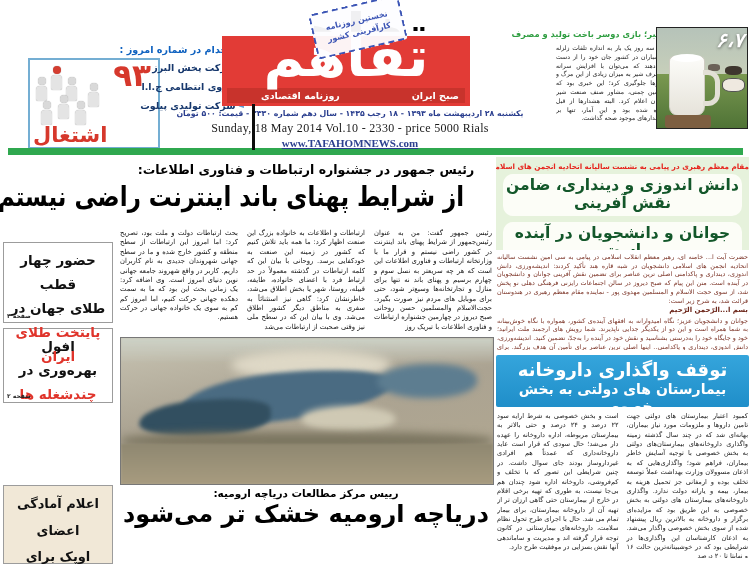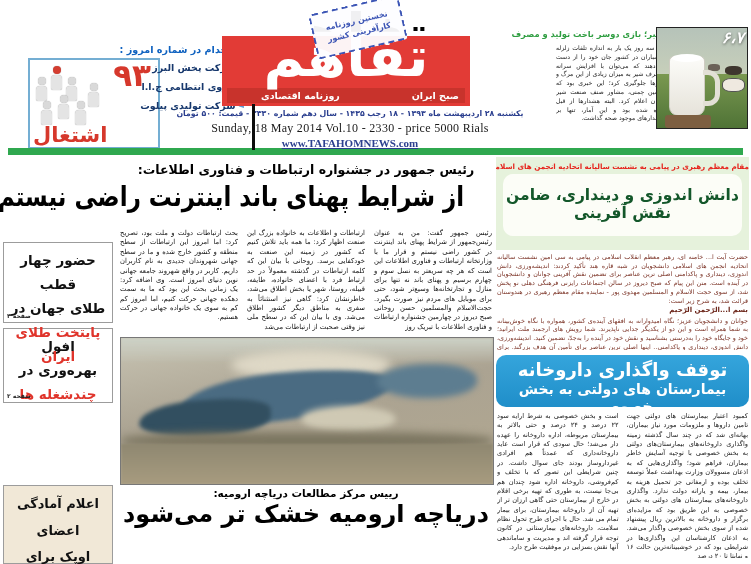--- a/index.html
+++ b/index.html
@@ -52,21 +52,21 @@
   .mp-grass{position:absolute;top:46px;left:0;right:0;bottom:0;background:linear-gradient(#7a9850,#4f7336);}
   .cow{position:absolute;border-radius:40%;}
   .cow1{right:5px;top:38px;width:17px;height:9px;background:#3e362e;}
   .cow2{right:27px;top:36px;width:12px;height:7px;background:#6b6258;}
   .cow3{right:2px;top:50px;width:21px;height:12px;background:#efe9e0;border:1px solid #555;}
   .jug{position:absolute;left:12px;top:28px;width:34px;height:58px;background:linear-gradient(#fcfcf9,#e6e3da);
        border:1px solid #cfccc2;border-radius:5px 5px 9px 9px;}
   .jug::before{content:"";position:absolute;top:-3px;left:2px;right:2px;height:8px;background:#fff;border-radius:50%;}
   .handle{position:absolute;left:46px;top:42px;width:12px;height:26px;border:5px solid #e3e0d6;border-left:none;border-radius:0 12px 12px 0;}
   .ped{position:absolute;left:8px;bottom:0;width:46px;height:13px;background:#7d5f41;border-radius:3px;}
-  .mp-num{position:absolute;right:3px;top:0;color:#fff;font-size:16px;font-weight:bold;font-style:italic;
+  .mp-num{position:absolute;right:3px;top:0;color:#fff;font-size:20px;font-weight:bold;font-style:italic;
           text-shadow:0 1px 3px rgba(0,0,0,.55);line-height:1.2;}
 
   
   .side-box{left:3px;width:110px;border:1px solid #9c9c9c;background:#fff;text-align:center;
             font-weight:bold;font-size:13.5px;line-height:1.78;color:#111;padding-top:5px;box-sizing:border-box;}
   .side-box .red{color:#e0342b;}
   .side-page{position:absolute;bottom:0;left:3px;font-size:6px;font-weight:bold;color:#222;}
   .sb1{top:160px;height:77px;}
   .sb2{top:242px;height:81px;}
   .sb3{top:328px;height:75px;}
@@ -92,28 +92,28 @@
   .lk-salt2{left:180px;top:68px;width:95px;height:26px;background:#cfc9b4;border-radius:50%;filter:blur(3px);}
   .lk-ridge{left:0;bottom:34px;width:100%;height:18px;background:#7c7661;border-radius:40%;filter:blur(4px);}
   .lk-land{left:0;bottom:0;width:100%;height:40px;background:linear-gradient(#8f8871,#a79b7f);filter:blur(1px);}
 
   .lake-kicker{left:120px;top:487px;width:372px;text-align:center;font-size:10.5px;font-weight:bold;color:#000;}
   .lake-headline{left:120px;top:500px;width:372px;text-align:center;font-size:24px;font-weight:bold;color:#000;}
 
   
   .leader-panel{left:496px;top:157px;width:253px;height:93px;background:#e6f2dc;overflow:hidden;}
   .leader-kicker{color:#e6251d;font-size:7.2px;font-weight:bold;text-align:center;white-space:nowrap;margin-top:5px;}
-  .strip{background:#fcfdf7;border-radius:10px;margin:3px 7px 16px 7px;color:#13572a;font-size:15.5px;font-weight:bold;
-         text-align:center;padding:13px 0;line-height:1.15;}
+  .strip{background:#fcfdf7;border-radius:10px;margin:3px 7px 6px 7px;color:#13572a;font-size:15.5px;font-weight:bold;
+         text-align:center;padding:3px 0;line-height:1.15;}
   .leader-body{left:497px;top:253px;width:251px;height:97px;font-size:6.4px;line-height:1.36;
                text-align:justify;color:#7a3124;overflow:hidden;}
   .bismillah{font-weight:bold;color:#6b2418;font-size:7px;margin:1px 0;}
 
   .blue-box{left:496px;top:355px;width:253px;height:52px;background:linear-gradient(#35a5dc,#1f8ec9);
-            border-radius:10px;text-align:center;color:#fff;font-weight:bold;overflow:hidden;}
+            border-radius:2px;text-align:center;color:#fff;font-weight:bold;overflow:hidden;}
   .blue-l1{font-size:18px;line-height:1.3;margin-top:3px;}
   .blue-l2{font-size:14px;line-height:1.2;}
   .pharm-cols{left:497px;top:412px;width:251px;height:146px;display:flex;gap:8px;overflow:hidden;}
   .pharm-cols .col{flex:1;font-size:6.6px;line-height:1.42;text-align:justify;color:#222;}
 </style>
 </head>
 <body>
 
 <div id="page">
 

